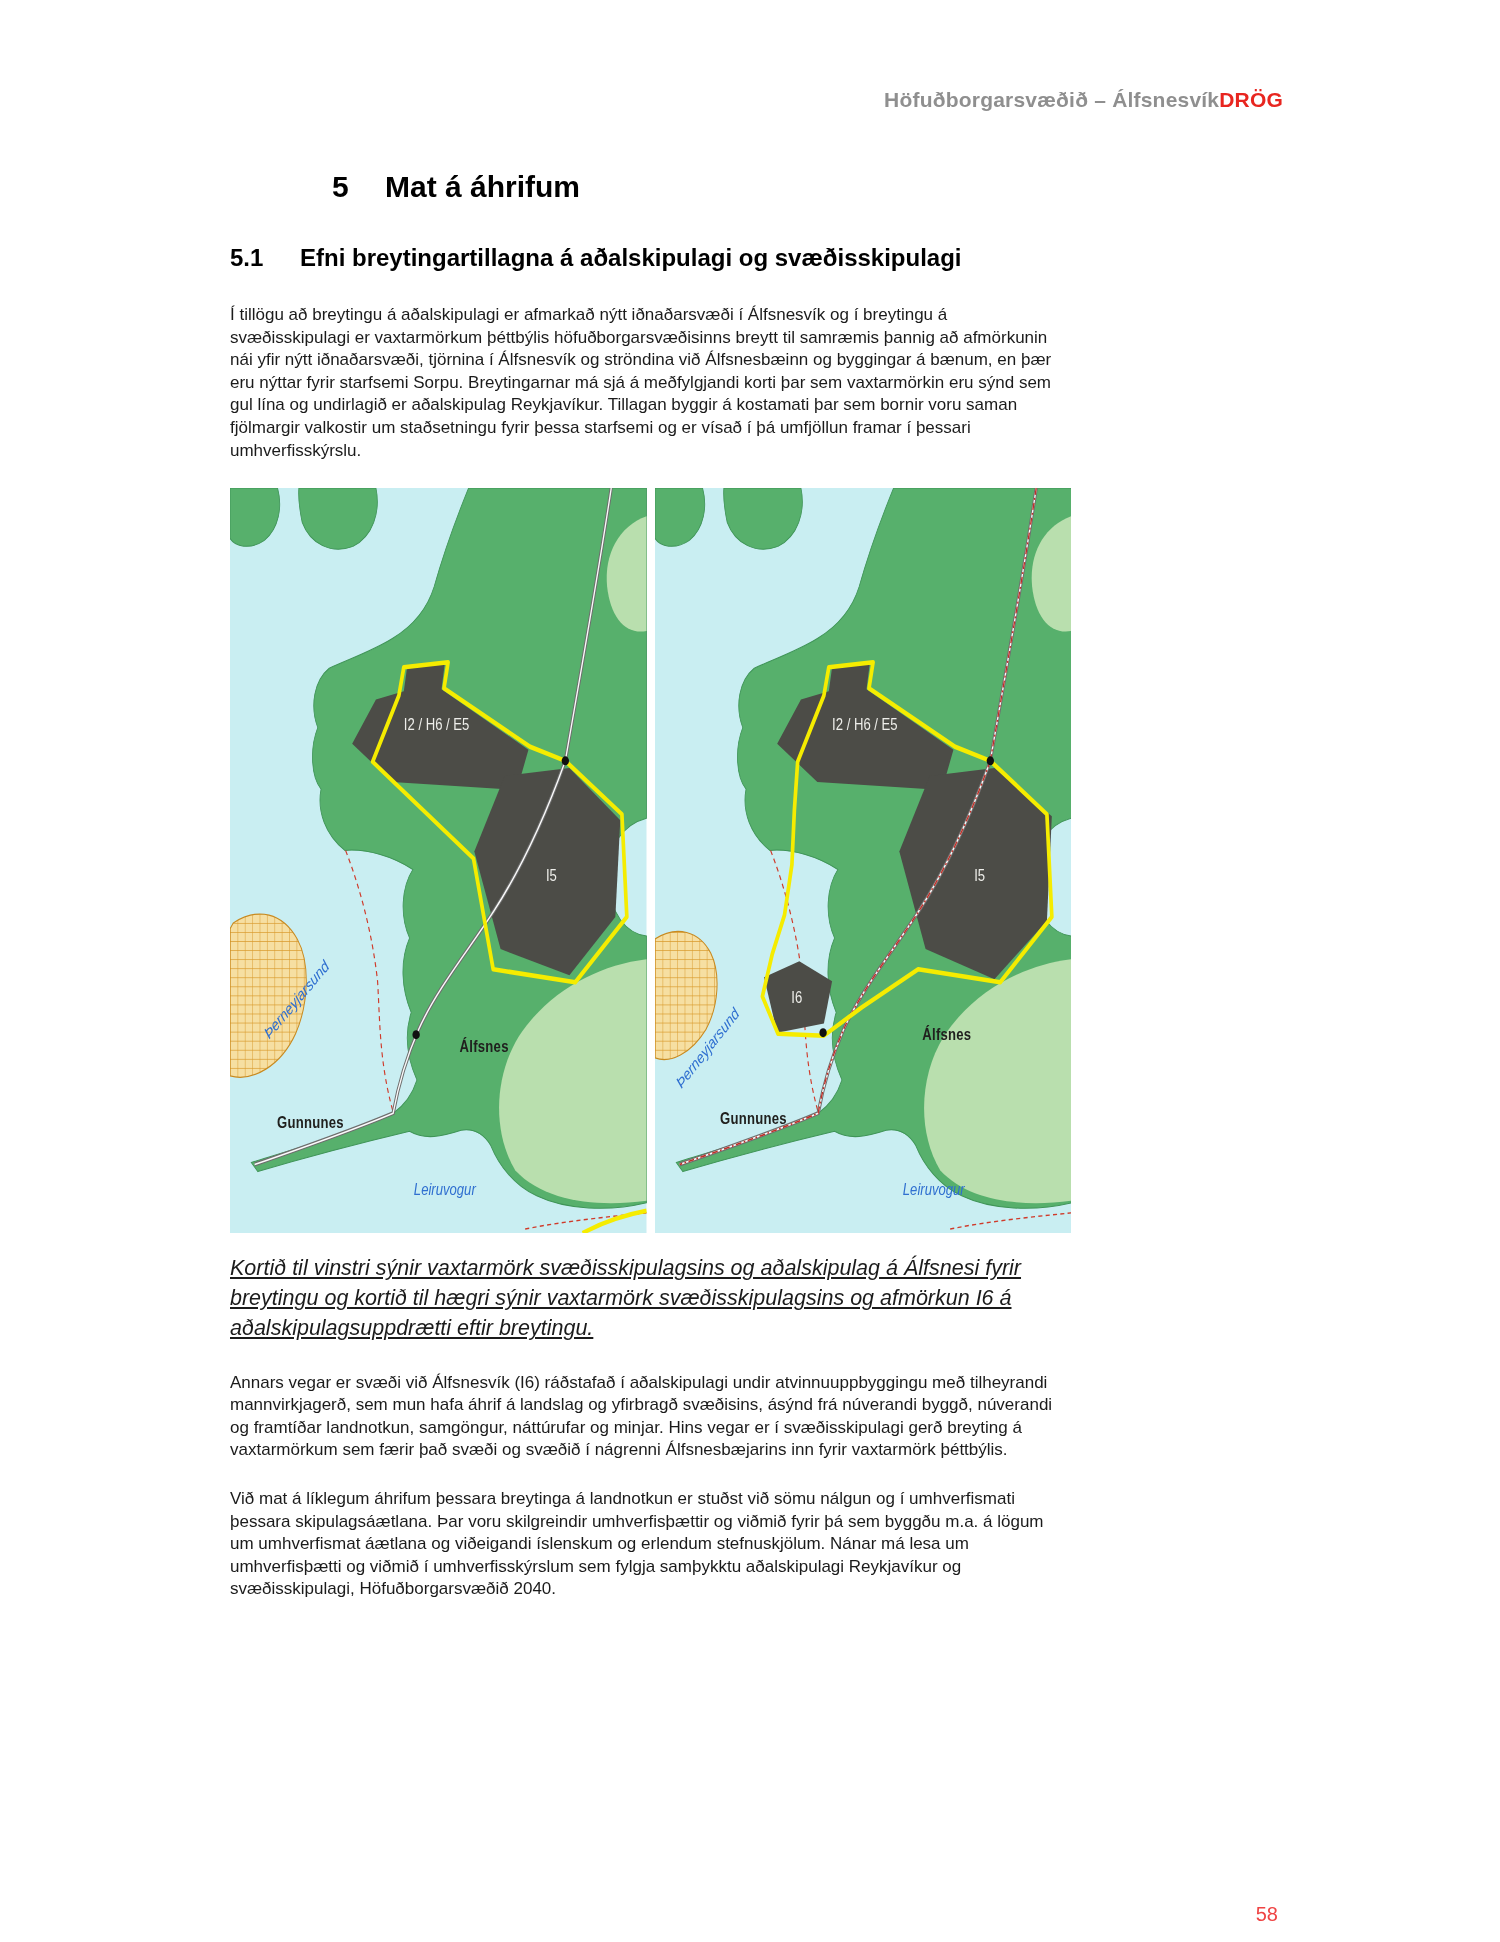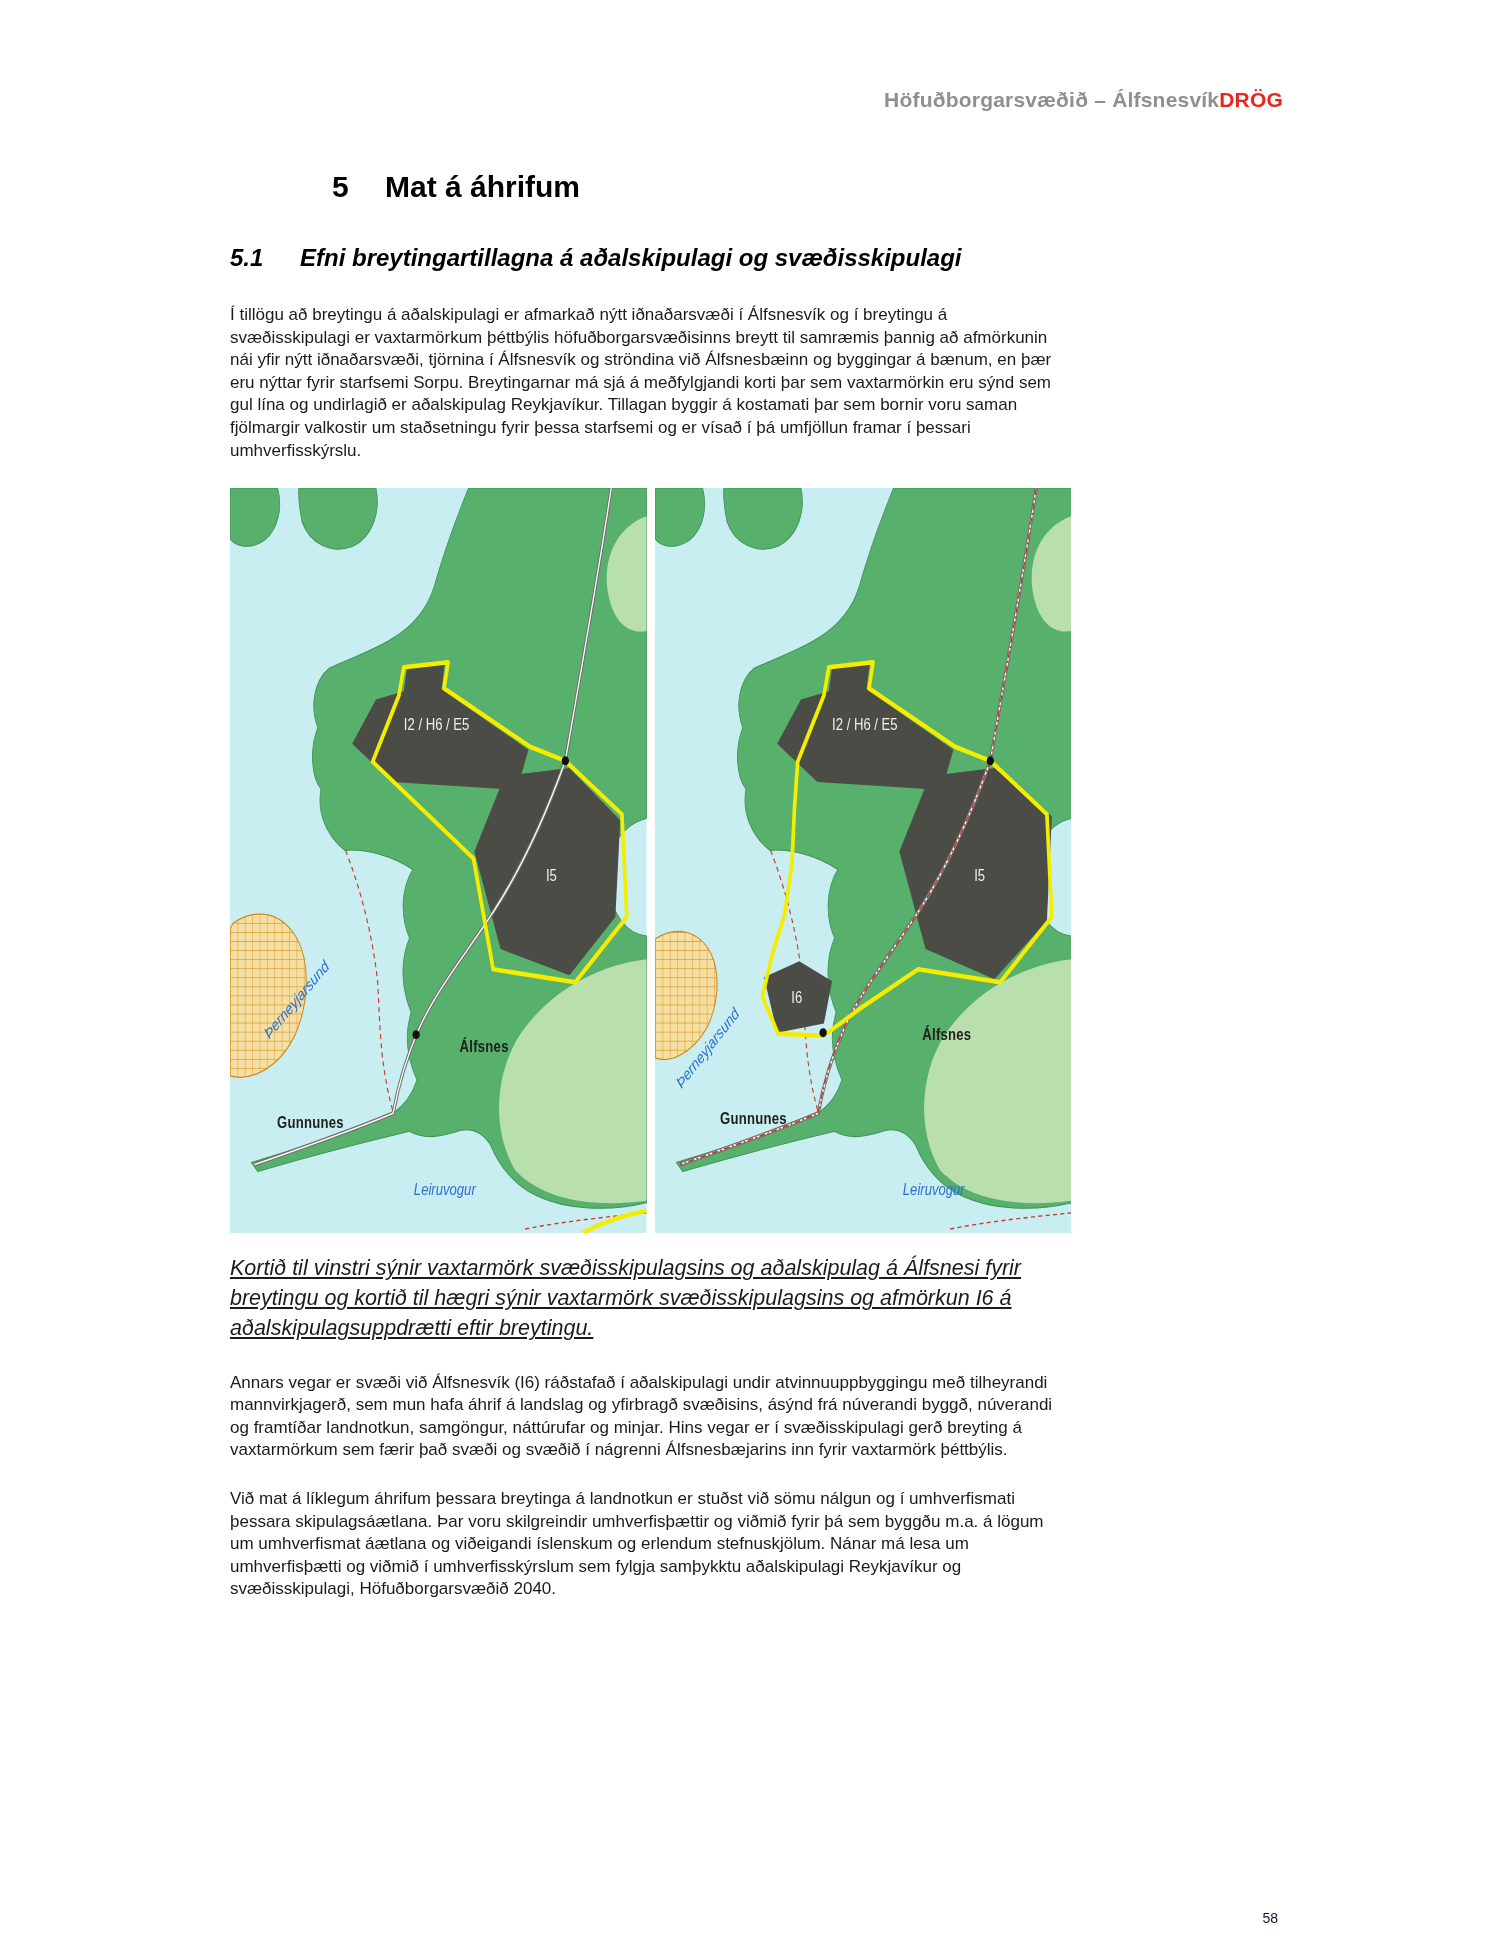--- a/index.html
+++ b/index.html
@@ -20,37 +20,37 @@
   .content {
     position:absolute; left:230px; top:170px; width:841px;
   }
   h1 {
     margin:0 0 40px 102px;
     font-size:30px; font-weight:bold; color:#000;
   }
   h1 .h-num { display:inline-block; min-width:53px; }
   h2 {
     margin:0 0 32px 0;
-    font-size:24px; font-weight:bold; color:#000;font-style:italic;
+    font-size:24px; font-weight:bold; color:#000;
   }
   h2 .h-num { display:inline-block; min-width:70px; }
   p.body-text {
     margin:12px 0 26px 0;
     font-size:17px; line-height:1.33;
   }
   figure { margin:6px 0 28px 0; }
   .maps { display:flex; gap:8px;border-radius:31px; }
   .map { width:524px; height:745px; display:block; }
   figcaption {
     margin-top:20px;
     font-size:21.5px; line-height:1.4; font-style:italic;text-decoration:underline;
   }
   .page-number {
     position:absolute; right:222px; bottom:16px;
-    font-size:14px; color:#0f172a;
+    font-size:20px; color:#ef4444;
   }
   .map text { font-family:"Liberation Sans", sans-serif; }
   .lbl-zone { fill:#eeeeea; font-size:16px; }
   .lbl-town { fill:#20201e; font-size:16px; font-weight:bold; letter-spacing:0.3px; }
   .lbl-water { fill:#2f6fd0; font-size:16px; font-style:italic; }
 </style>
 </head>
 <body>
 
 <div class="page">

